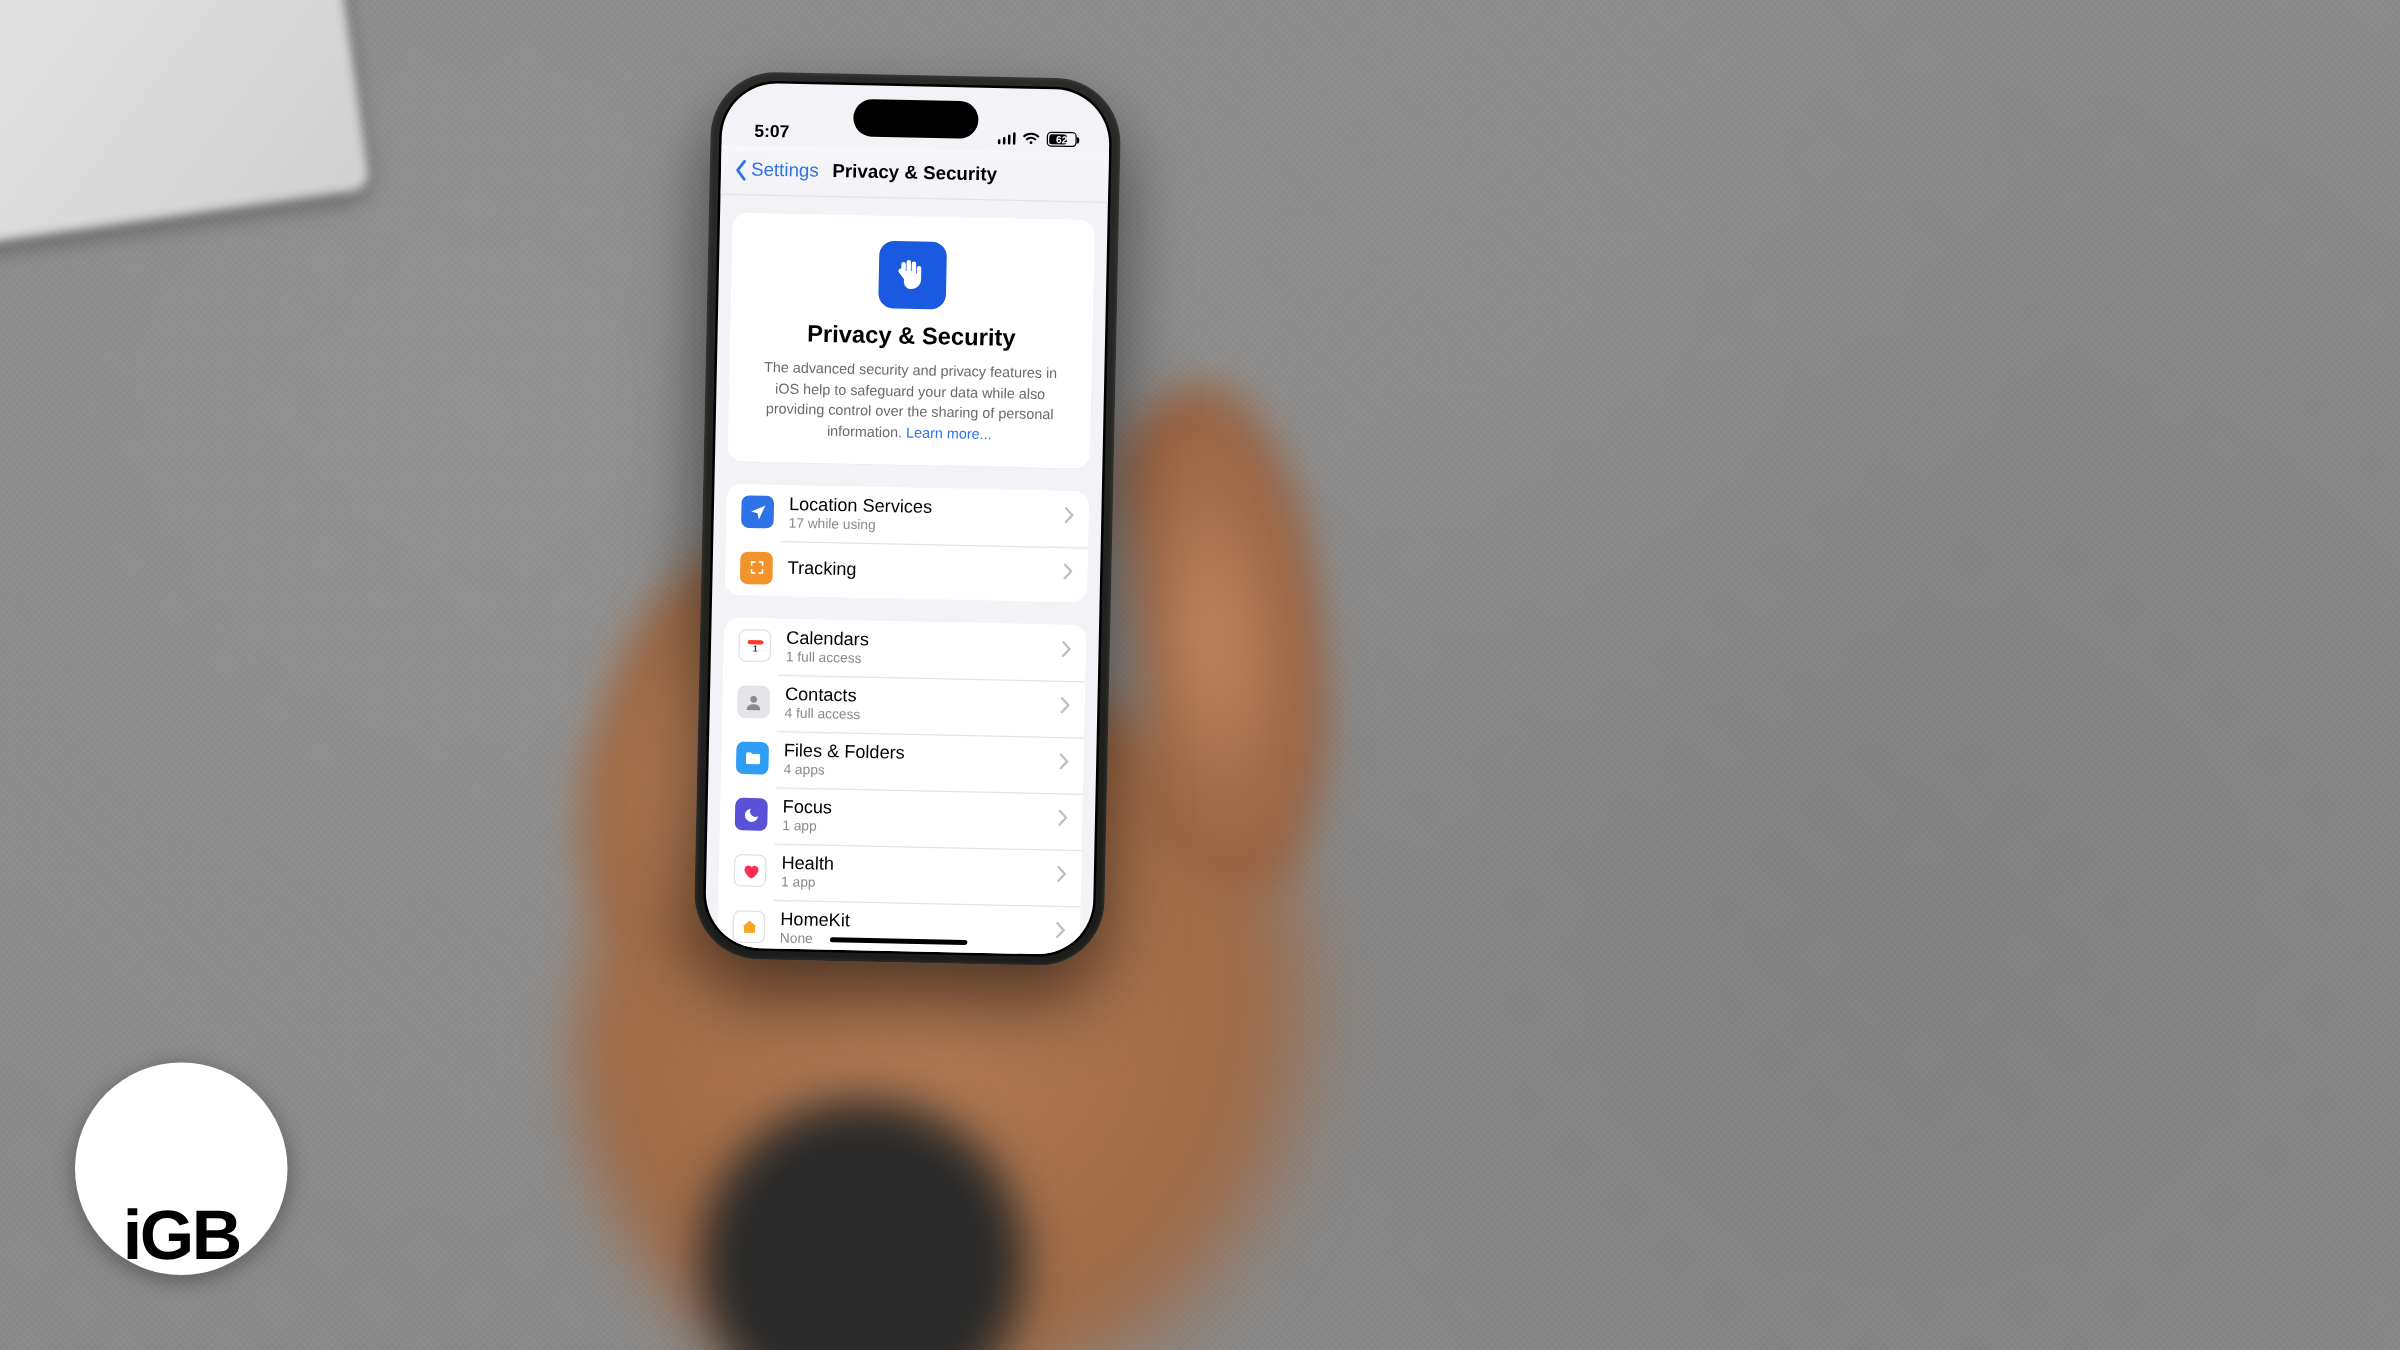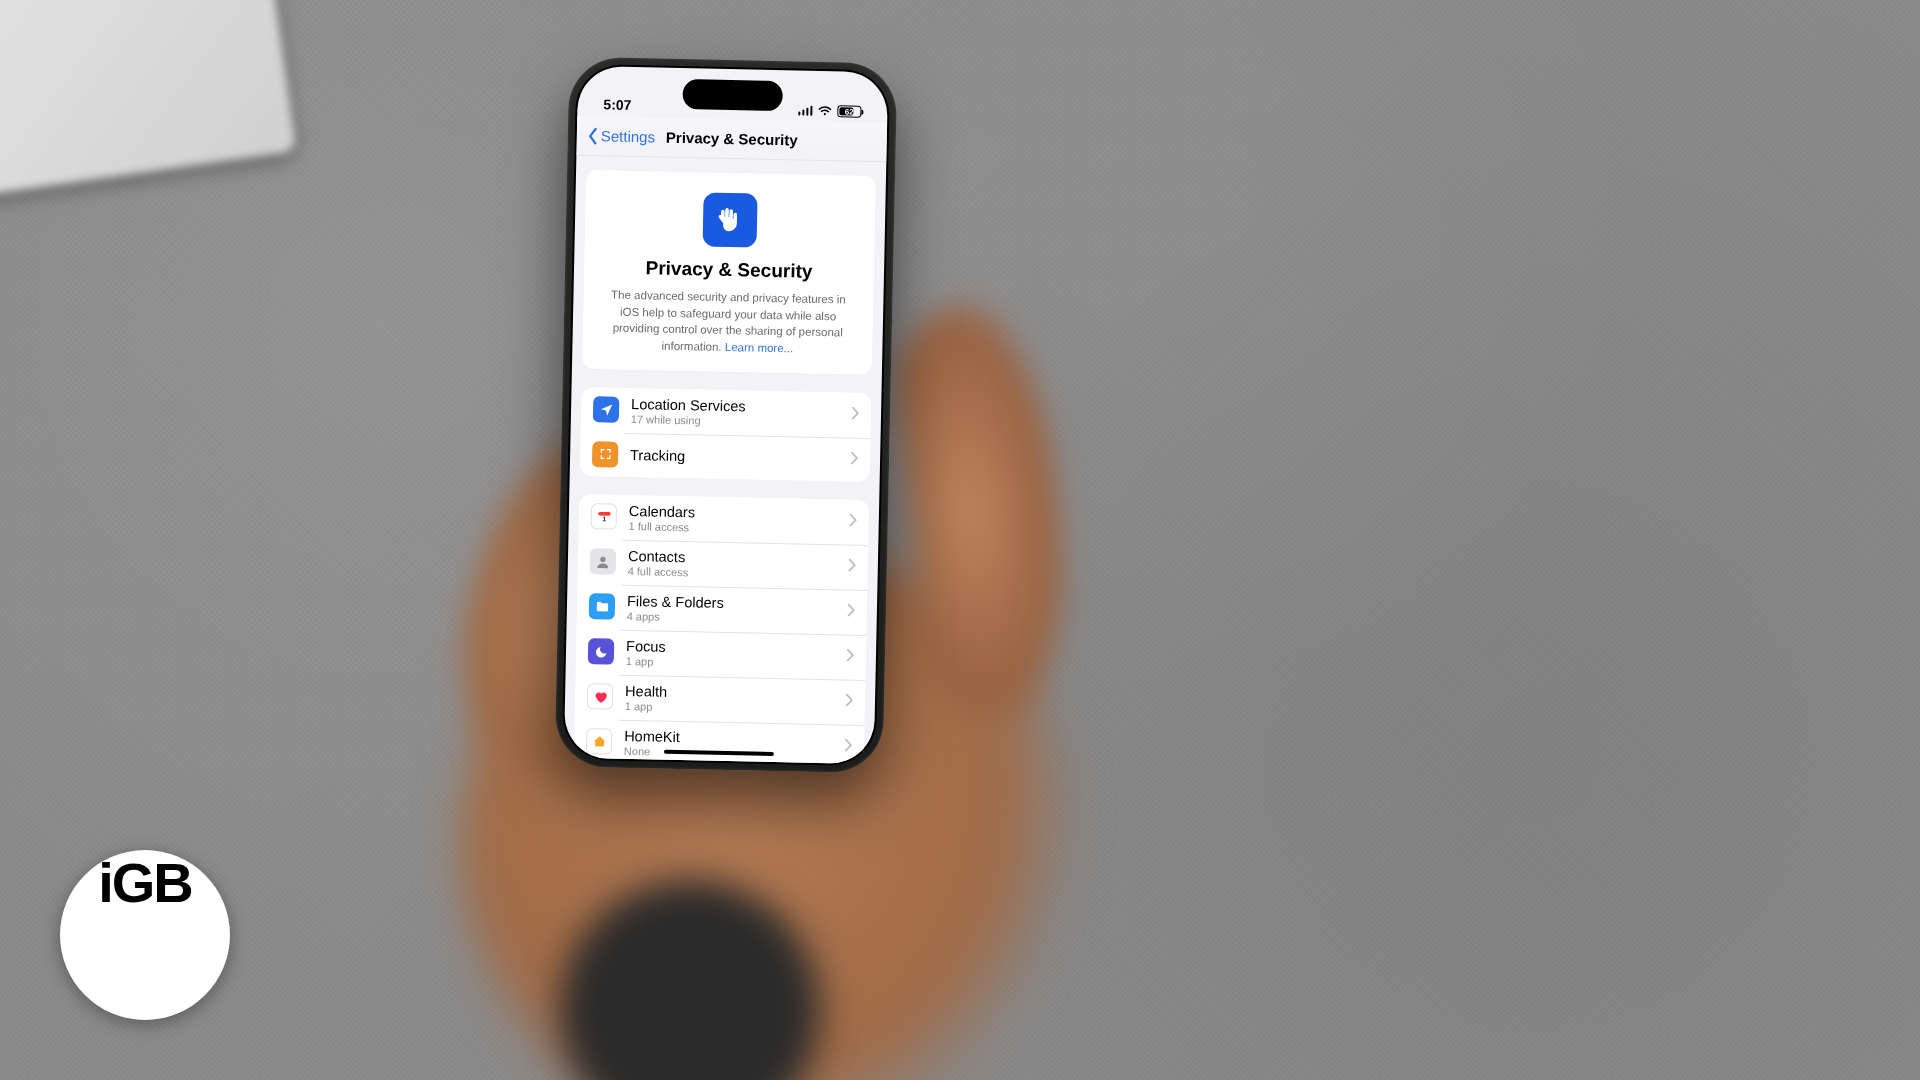--- a/index.html
+++ b/index.html
@@ -25,21 +25,21 @@
     .laptop-corner {
       position: absolute; top: -80px; left: -120px;
       width: 400px; height: 260px;
       background: linear-gradient(135deg, #e8e8e8 0%, #d0d0d0 100%);
       border-radius: 14px; transform: rotate(-8deg);
       filter: blur(4px); box-shadow: 0 8px 20px rgba(0,0,0,0.3);
     }
     .badge {
       position: absolute; left: 60px; bottom: 60px;
       width: 170px; height: 170px; border-radius: 50%;
-      background: #fff; display: flex; align-items: flex-start; justify-content: center;
+      background: #fff; display: flex; align-items: flex-end; justify-content: center;
       box-shadow: 0 4px 18px rgba(0,0,0,0.35);
       font-weight: 900; font-size: 56px; letter-spacing: -2px; color: #000;
       font-family: 'Arial Black', Arial, sans-serif;
     }
     
     .hand {
       position: absolute; left: 460px; top: 540px;
       width: 620px; height: 620px;
       background: radial-gradient(ellipse at 45% 40%, #b67d56 0%, #a06a45 55%, transparent 72%);
       filter: blur(22px); border-radius: 50%; transform: rotate(-5deg);

